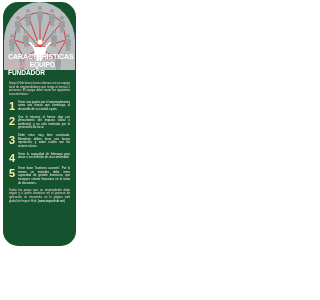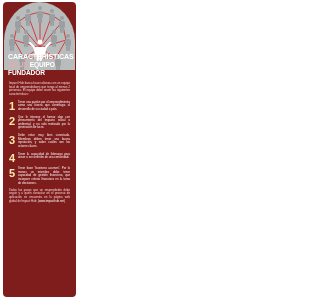--- a/index.html
+++ b/index.html
@@ -5,23 +5,23 @@
   html,body{margin:0;padding:0;}
   body{
     width:79px;height:300px;
     background:#ffffff;
     font-family:"Liberation Sans",sans-serif;
     overflow:hidden;
   }
   .card{
     position:absolute;
     left:3px;top:2px;
-    width:73px;height:295px;
-    background:#7f1d1d;
-    border-radius:4px;
+    width:73px;height:244px;
+    background:#14532d;
+    border-radius:15px;
     overflow:hidden;
   }
   
   .hero{
     position:absolute;left:0;top:0;
     width:73px;height:68px;
     overflow:hidden;
   }
   .hero-arch{
     position:absolute;

